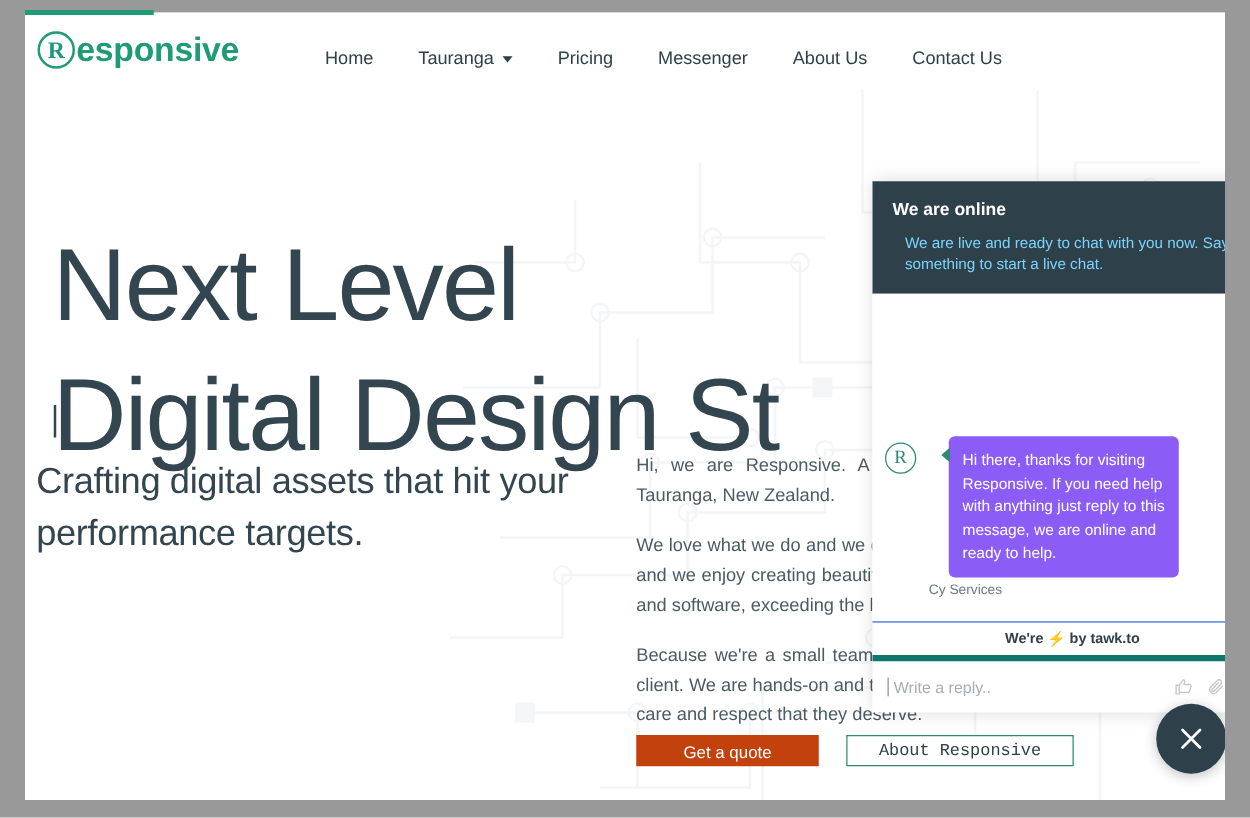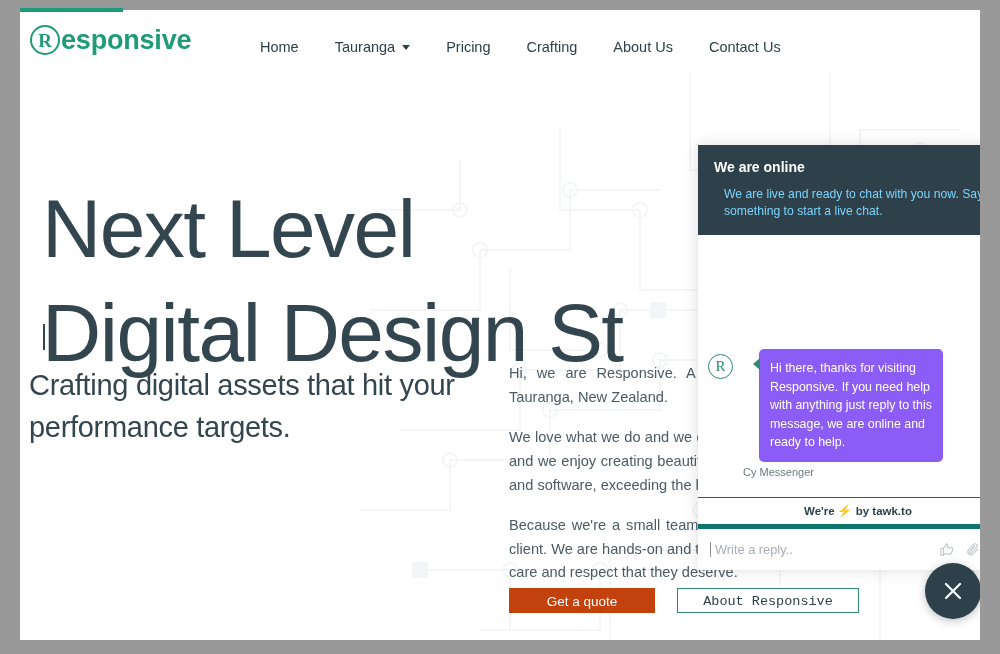--- a/index.html
+++ b/index.html
@@ -232,21 +232,21 @@
           <span>Home</span>
         </a>
       <a href="#">
           <span>Tauranga</span>
           <i class="caret"></i>
         </a>
       <a href="#">
           <span>Pricing</span>
         </a>
       <a href="#">
-          <span>Crafting</span>
+          <span>Messenger</span>
         </a>
       <a href="#">
           <span>About Us</span>
         </a>
       <a href="#">
           <span>Contact Us</span>
         </a>
     </div>
   </div>
 
@@ -278,21 +278,21 @@
       </div>
       <div class="chat-status">We are live and ready to chat with you now. Say something to start a live chat.</div>
     </div>
 
     <div class="chat-body">
       <div class="msg">
         <div class="msg-row">
           <div class="avatar">R</div>
           <div class="bubble">Hi there, thanks for visiting Responsive. If you need help with anything just reply to this message, we are online and ready to help.</div>
         </div>
-        <div class="msg-author">Cy Messenger</div>
+        <div class="msg-author">Cy Services</div>
       </div>
     </div>
 
     <div class="chat-brand">
       <span>We're</span>
       <span class="bolt">⚡</span>
       <span>by tawk.to</span>
     </div>
 
     <div class="chat-input">

